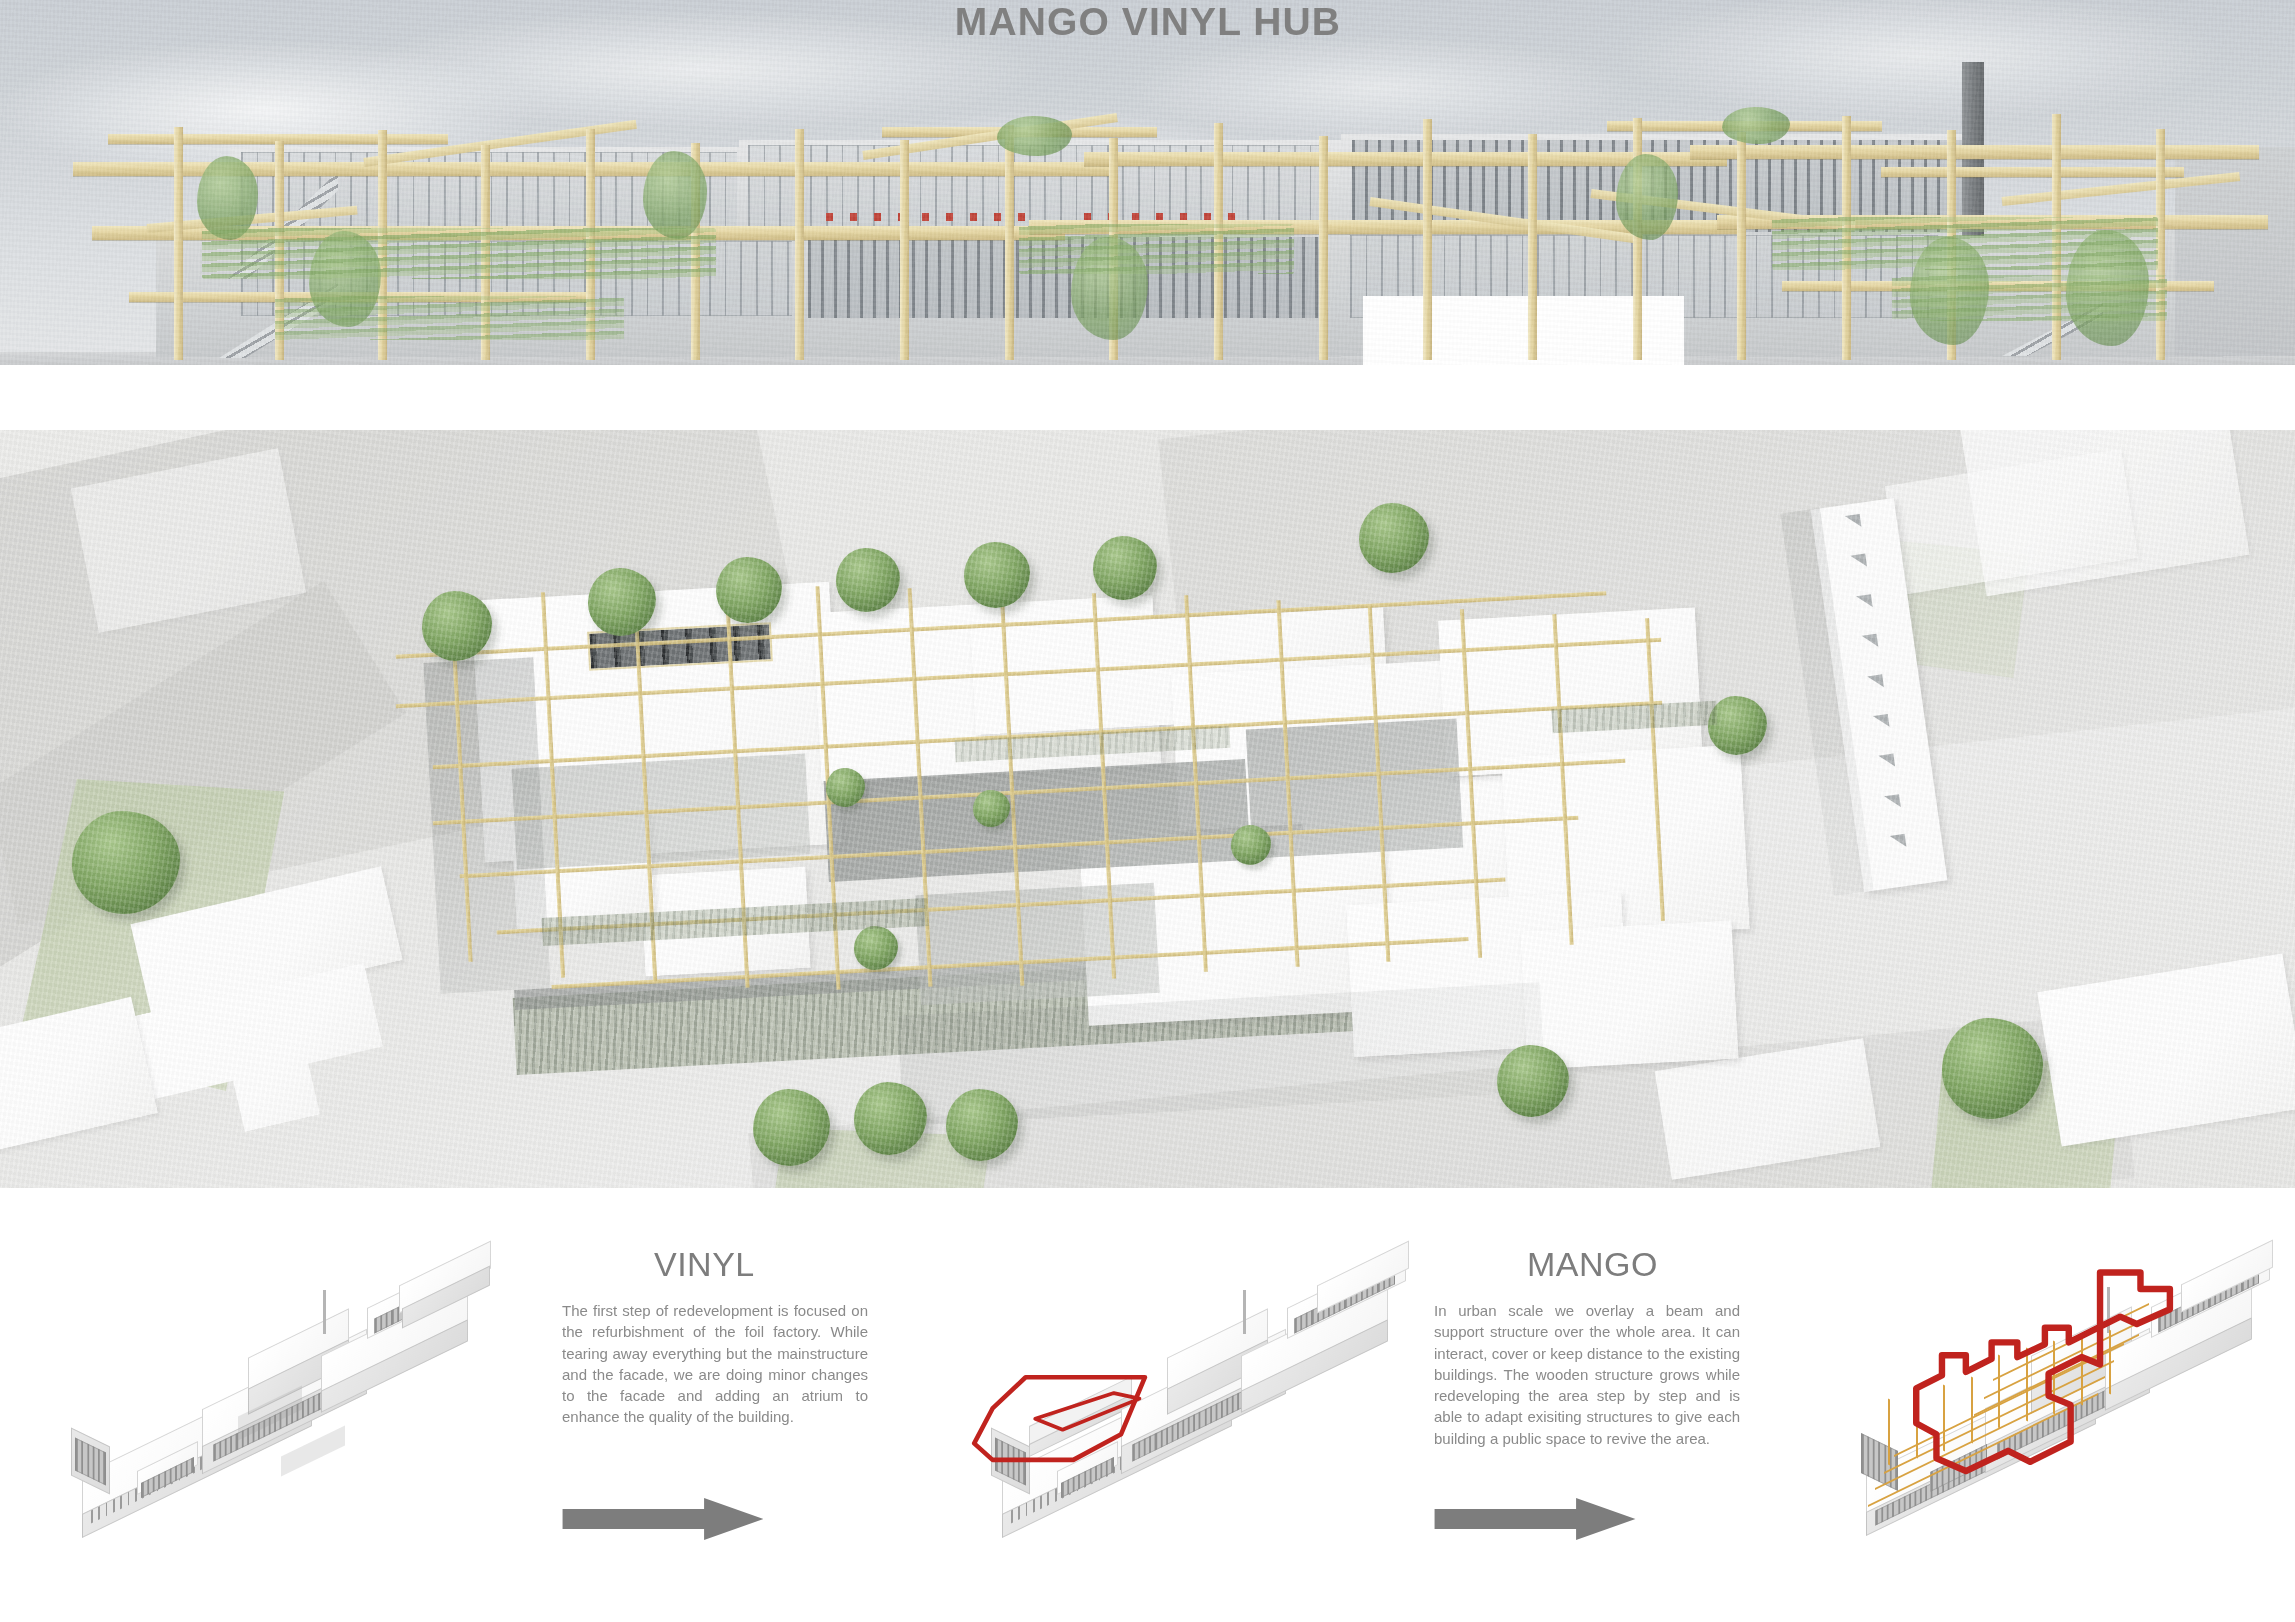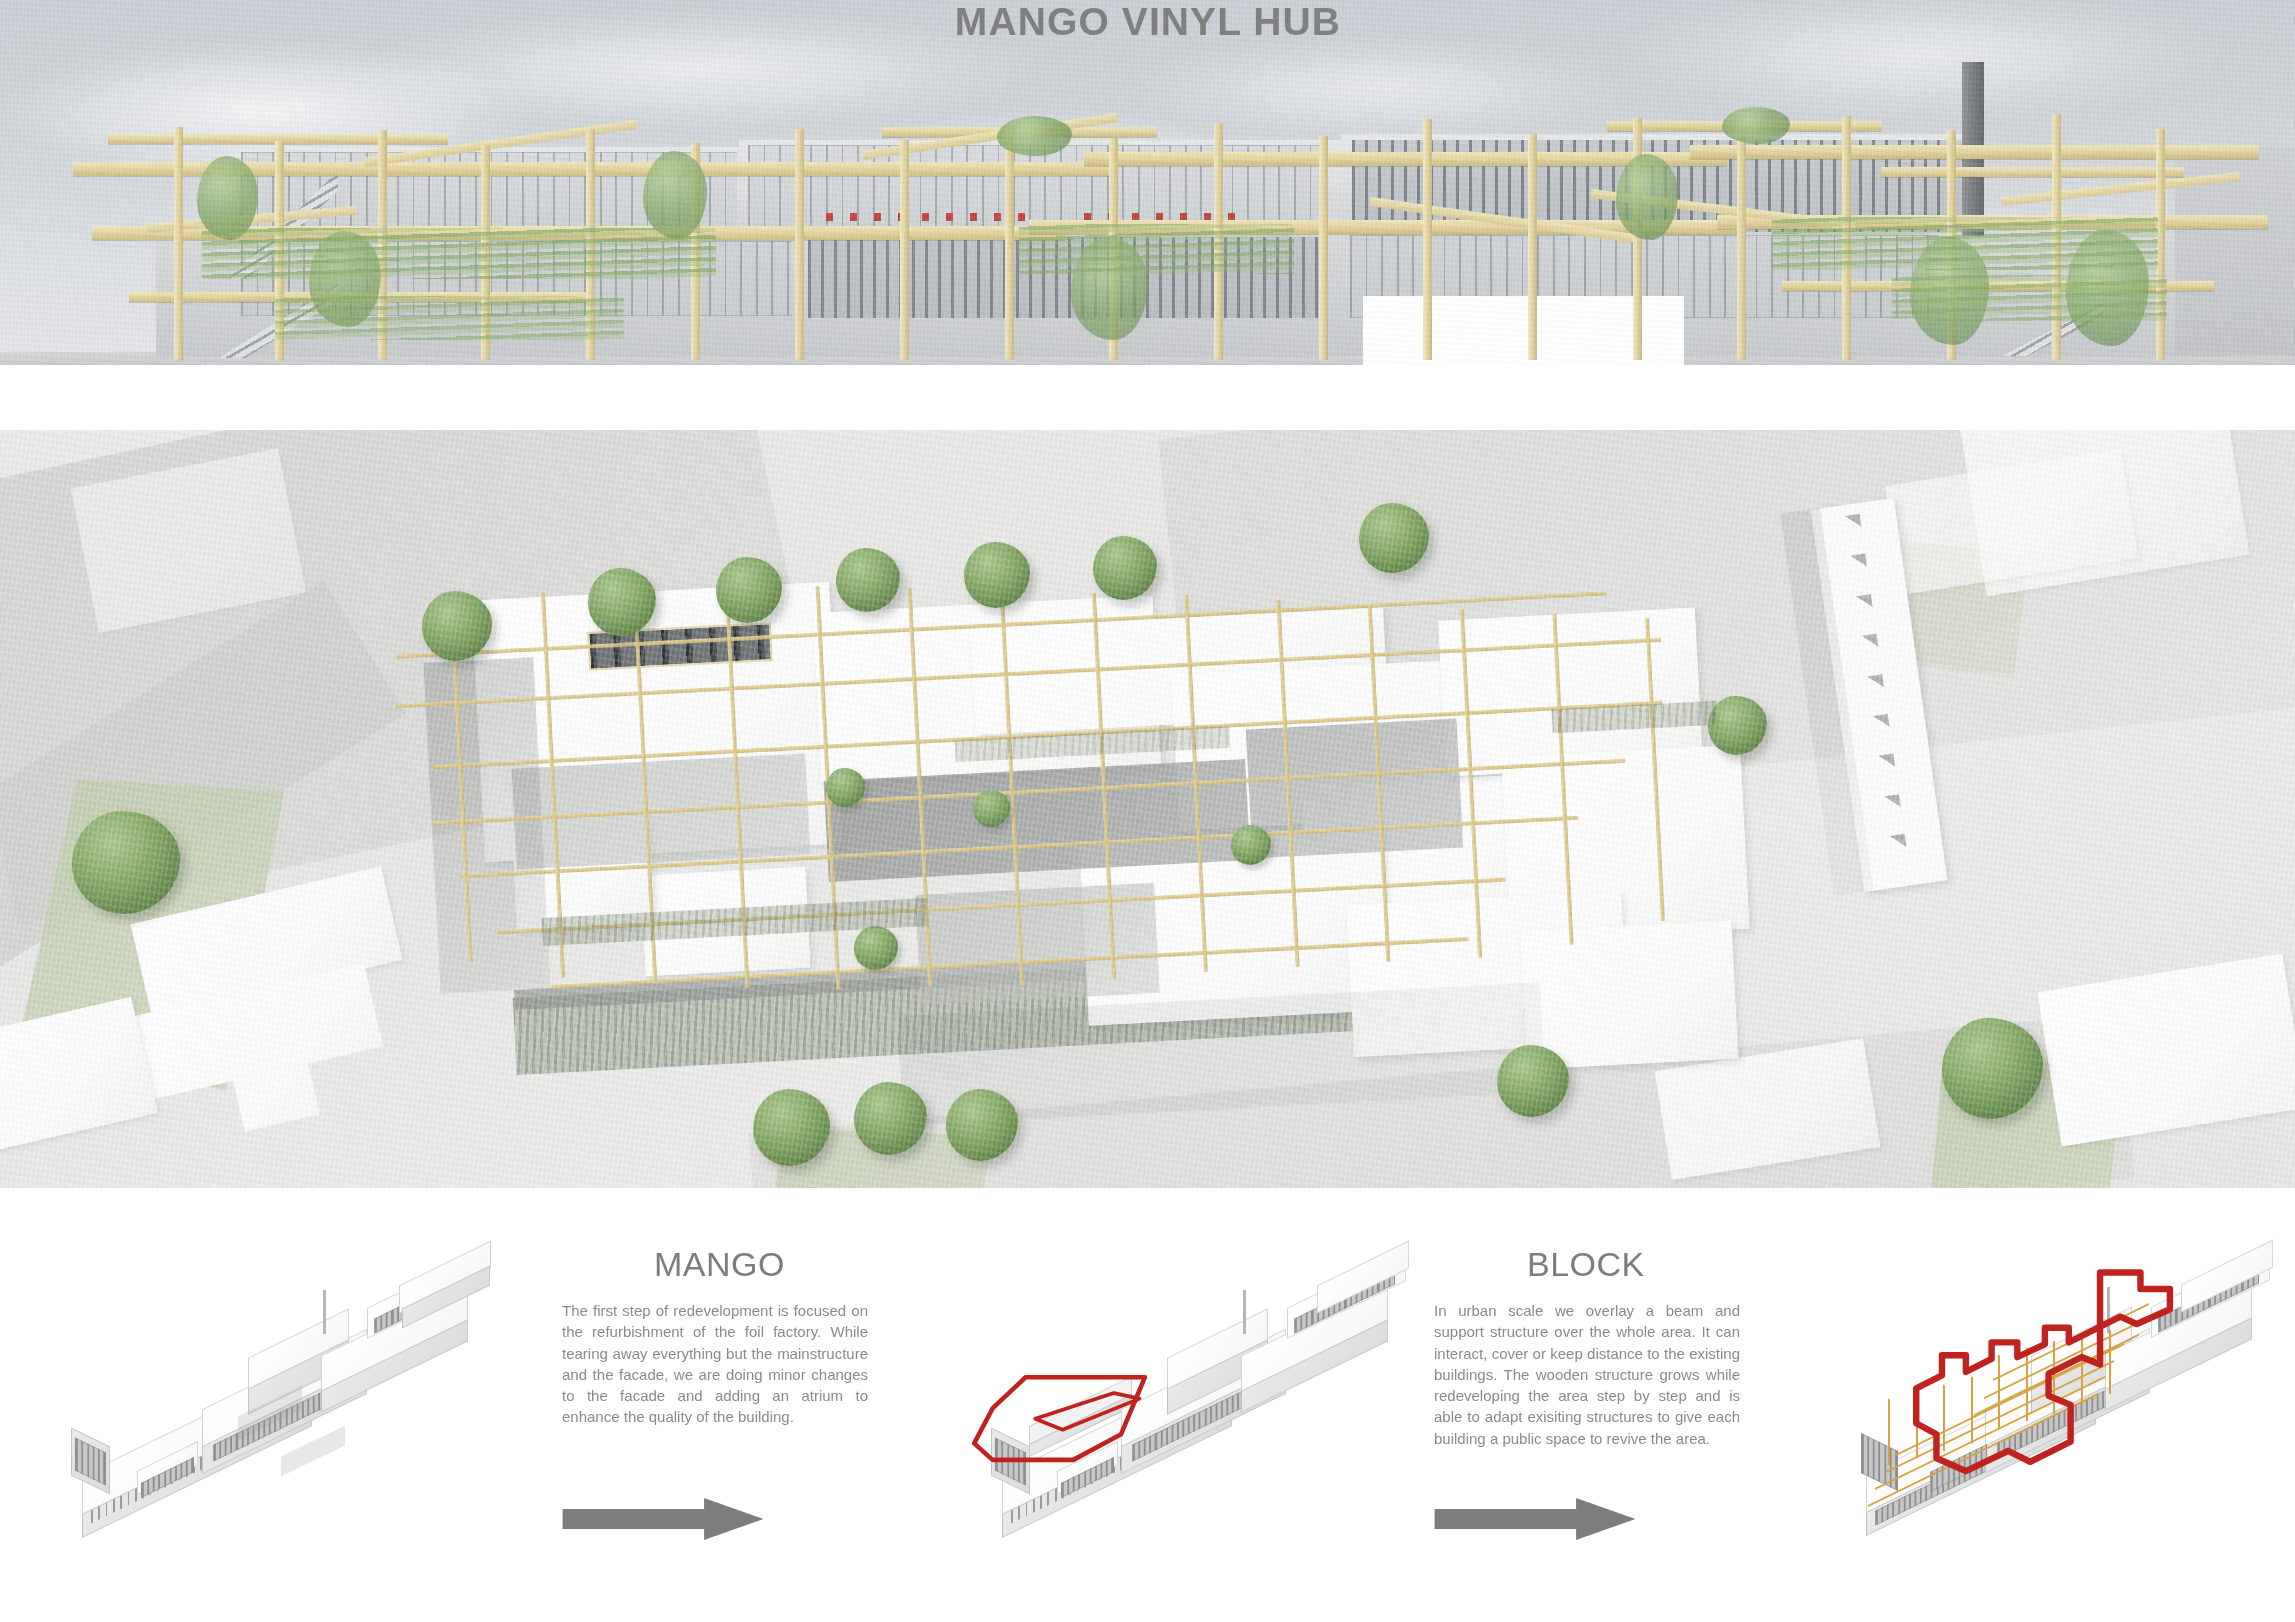--- a/index.html
+++ b/index.html
@@ -571,21 +571,21 @@
 
         <div class="iso-top" style="left:119px; top:217px; width:61px; height:24px; transform:skewY(-26deg);"></div>
         <div class="iso-dark" style="left:123px; top:231px; width:53px; height:14.7px; transform:skewY(-26deg);"></div>
 
         <div class="iso-shadow" style="left:220px; top:162px; width:64px; height:24px; transform:skewY(-26deg);"></div>
         <div class="iso-shadow" style="left:263px; top:202px; width:64px; height:20px; transform:skewY(-26deg);"></div>
       </div>
 
     </div>
 
-    <div class="sect-heading" style="left:654px; top:57px;">MANGO</div>
+    <div class="sect-heading" style="left:654px; top:57px;">VINYL</div>
     <div class="body-text" style="left:562px; top:112px;">The first step of redevelopment is focused on the refurbishment of the foil factory. While tearing away everything but the mainstructure and the facade, we are doing minor changes to the facade and adding an atrium to enhance the quality of the building.</div>
 
     <div class="arrow" style="left:562px; top:310px;">
       <svg width="202" height="42" viewBox="0 0 220 46">
         <polygon points="0,12 155,12 155,0 220,23 155,46 155,34 0,34" fill="#7d7d7d"></polygon>
       </svg>
     </div>
 
     <div class="dgroup" style="left:927px; width:478px;">
       <div class="iso" style="left:18.4px; top:51px; width:468px; height:275px;">
@@ -625,21 +625,21 @@
         </div>
 
         <div class="redpoly" style="left:81px; top:154px;">
           <svg width="119" height="46" viewBox="0 0 130 50">
             <polygon points="10,28 96,0 124,6 40,40" fill="none" stroke="#c0231e" stroke-width="4" stroke-linejoin="round"></polygon>
           </svg>
         </div>
       </div>
     </div>
 
-    <div class="sect-heading" style="left:1527px; top:57px;">BLOCK</div>
+    <div class="sect-heading" style="left:1527px; top:57px;">MANGO</div>
     <div class="body-text" style="left:1434px; top:112px;">In urban scale we overlay a beam and support structure over the whole area. It can interact, cover or keep distance to the existing buildings. The wooden structure grows while redeveloping the area step by step and is able to adapt exisiting structures to give each building a public space to revive the area.</div>
 
     <div class="arrow" style="left:1434px; top:310px;">
       <svg width="202" height="42" viewBox="0 0 220 46">
         <polygon points="0,12 155,12 155,0 220,23 155,46 155,34 0,34" fill="#7d7d7d"></polygon>
       </svg>
     </div>
 
     <div class="dgroup" style="left:1791px; width:505px;">
       <div class="iso" style="left:9.2px; top:46px; width:496px; height:285px;">

